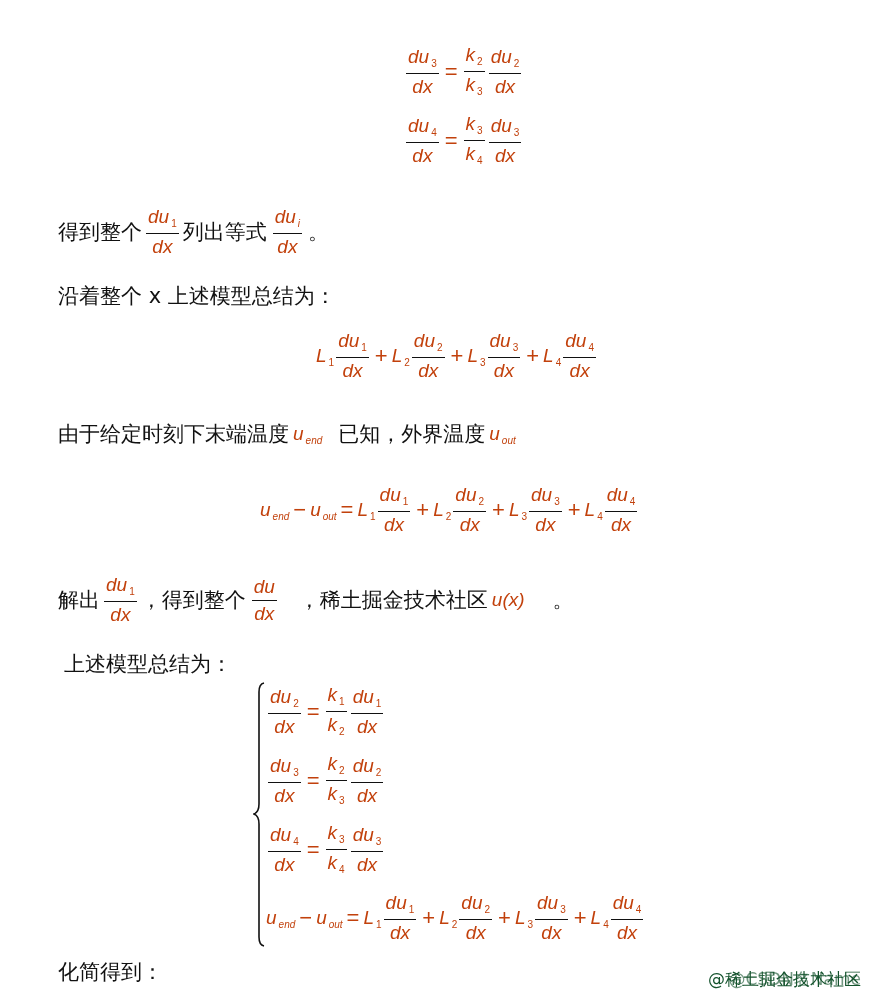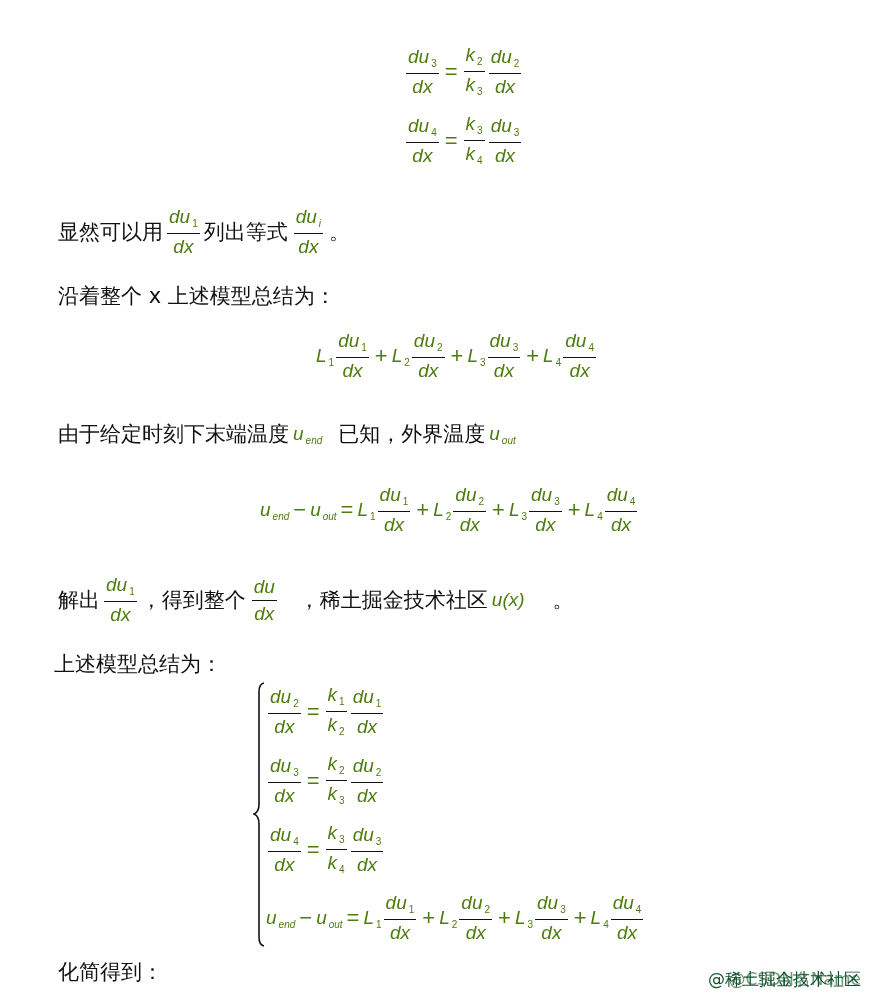--- a/index.html
+++ b/index.html
@@ -1,19 +1,19 @@
 <!DOCTYPE html>
 <html><head>
 <meta charset="utf-8">
 <style>
   html, body { margin:0; padding:0; background:#ffffff; }
   body { width:873px; height:999px; position:relative; overflow:hidden; color:#111; font-family:"DejaVu Serif", serif; }
   .abs { position:absolute; }
   .cn { font-family:"DejaVu Sans", sans-serif; font-size:21px; color:#111; white-space:nowrap; }
-  .m { font-family:"Liberation Sans", sans-serif; font-style:italic; font-size:19px; color:#4d7c0f; }
+  .m { font-family:"Liberation Sans", sans-serif; font-style:italic; font-size:19px; color:#c2410c; }
   .sub { font-size:10px; font-style:normal; position:relative; top:4px; margin-left:2px; }
   .subi { font-size:10px; font-style:italic; position:relative; top:4px; margin-left:2px; }
   .frac { display:inline-flex; flex-direction:column; align-items:center; vertical-align:middle; margin:0 2px; }
   .frac .num { padding:0 2px 2px 2px; border-bottom:1.5px solid #111; line-height:22px; white-space:nowrap; }
   .frac .den { padding-top:2px; line-height:22px; white-space:nowrap; }
   .op { font-family:"Liberation Sans", sans-serif; font-style:normal; font-size:22px; margin:0 4px; vertical-align:middle; }
   .row { display:flex; align-items:center; white-space:nowrap; }
   .term { vertical-align:middle; }
   .brace { position:absolute; left:253px; top:682px; width:12px; height:265px; }
   .watermark { position:absolute; right:12px; top:968px; font-family:"DejaVu Sans", sans-serif; font-size:17px; color:#14532d; white-space:nowrap; }
@@ -48,21 +48,21 @@
       <span class="num"><span>k</span><span class="sub">3</span></span>
       <span class="den"><span>k</span><span class="sub">4</span></span>
     </span>
   <span class="frac">
       <span class="num"><span>du</span><span class="sub">3</span></span>
       <span class="den">dx</span>
     </span>
 </div>
 
 <div class="abs row" style="left:58px; top:206px;">
-  <span class="cn">显然可以用</span>
+  <span class="cn">得到整个</span>
   <span class="frac m" style="margin:0 4px;">
       <span class="num"><span>du</span><span class="sub">1</span></span>
       <span class="den">dx</span>
     </span>
   <span class="cn">列出等式</span>
   <span class="frac m" style="margin:0 6px;">
       <span class="num"><span>du</span><span class="subi">i</span></span>
       <span class="den">dx</span>
     </span>
   <span class="cn">。</span>
@@ -142,21 +142,21 @@
   <span class="cn">，得到整个</span>
   <span class="frac m" style="margin:0 22px 0 6px;">
       <span class="num">du</span>
       <span class="den">dx</span>
     </span>
   <span class="cn">，稀土掘金技术社区</span>
   <span class="m" style="margin:0 28px 0 4px; ">u(x)</span>
   <span class="cn">。</span>
 </div>
 
-<div class="abs cn" style="left:54px; top:650px;">上述模型总结为：</div>
+<div class="abs cn" style="left:64px; top:650px;">上述模型总结为：</div>
 
 <svg class="brace" viewBox="0 0 12 265" preserveAspectRatio="none">
   <path d="M11 1 Q6 2 6 10 L6 122 Q6 130 1 132 Q6 134 6 142 L6 255 Q6 263 11 264" fill="none" stroke="#111" stroke-width="1.6"></path>
 </svg>
 
 <div class="abs row m" style="left:266px; top:684px;">
   <span class="frac">
       <span class="num"><span>du</span><span class="sub">2</span></span>
       <span class="den">dx</span>
     </span>

